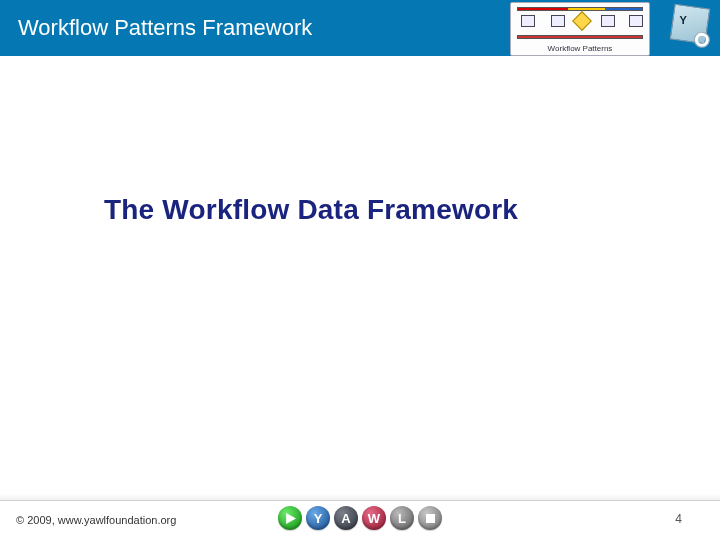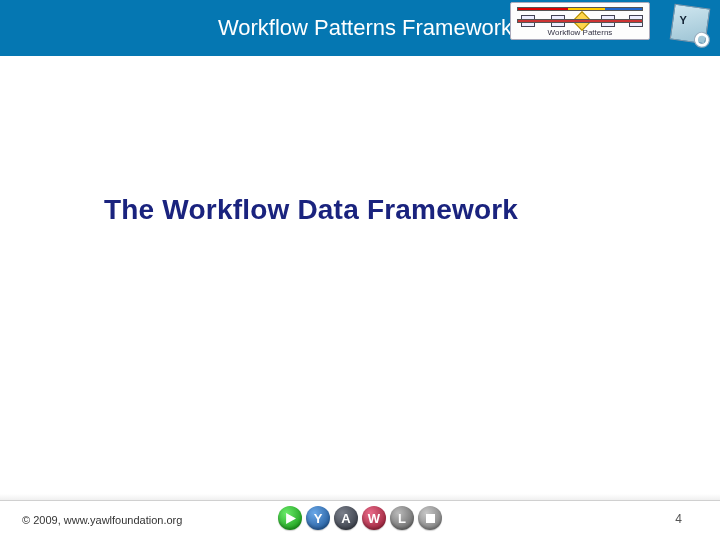--- a/index.html
+++ b/index.html
@@ -9,35 +9,34 @@
     background: #ffffff;
     font-family: Arial, Helvetica, sans-serif;
     position: relative;
     overflow: hidden;
   }
   .header {
     background: #0577b2;
     height: 56px;
     display: flex;
     align-items: center;
-    padding-left: 10px;
+    padding-left: 18px;
     position: relative;
-    justify-content: center;
   }
   .header-title {
     color: #ffffff;
     font-size: 22px;
     font-weight: 400;
   }
   .wf-thumb {
     position: absolute;
     right: 70px;
     top: 2px;
     width: 140px;
-    height: 38px;
+    height: 54px;
     background: #fdfdfd;
     border: 1px solid #aab;
     border-radius: 2px;
   }
   .wf-stripe { position:absolute; left:6px; right:6px; height:4px; border:1px solid #555; }
   .wf-stripe.top { top:4px; background:linear-gradient(to right,#d00,#d00 40%,#fc0 40%,#fc0 70%,#26c 70%); }
   .wf-stripe.bot { bottom:16px; background:#c33; }
   .wf-box { position:absolute; border:1px solid #445; background:#eef; width:14px; height:12px; top:12px; }
   .wf-box.b1 { left:10px; }
   .wf-box.b2 { left:40px; }
@@ -70,21 +69,21 @@
     font-weight:bold;
     letter-spacing:0.2px;
   }
   .footer {
     position:absolute;
     left:0; right:0; bottom:0;
     height:40px;
     background:#ffffff;
     display:flex;
     align-items:center;
-    padding:0 22px;
+    padding:0 16px;
   }
   .footer::before {
     content:"";
     position:absolute; left:0; right:0; top:0;
     height:1px; background:#d0d0d0;
   }
   .copyright {
     font-size:11px;
     color:#333;
   }

